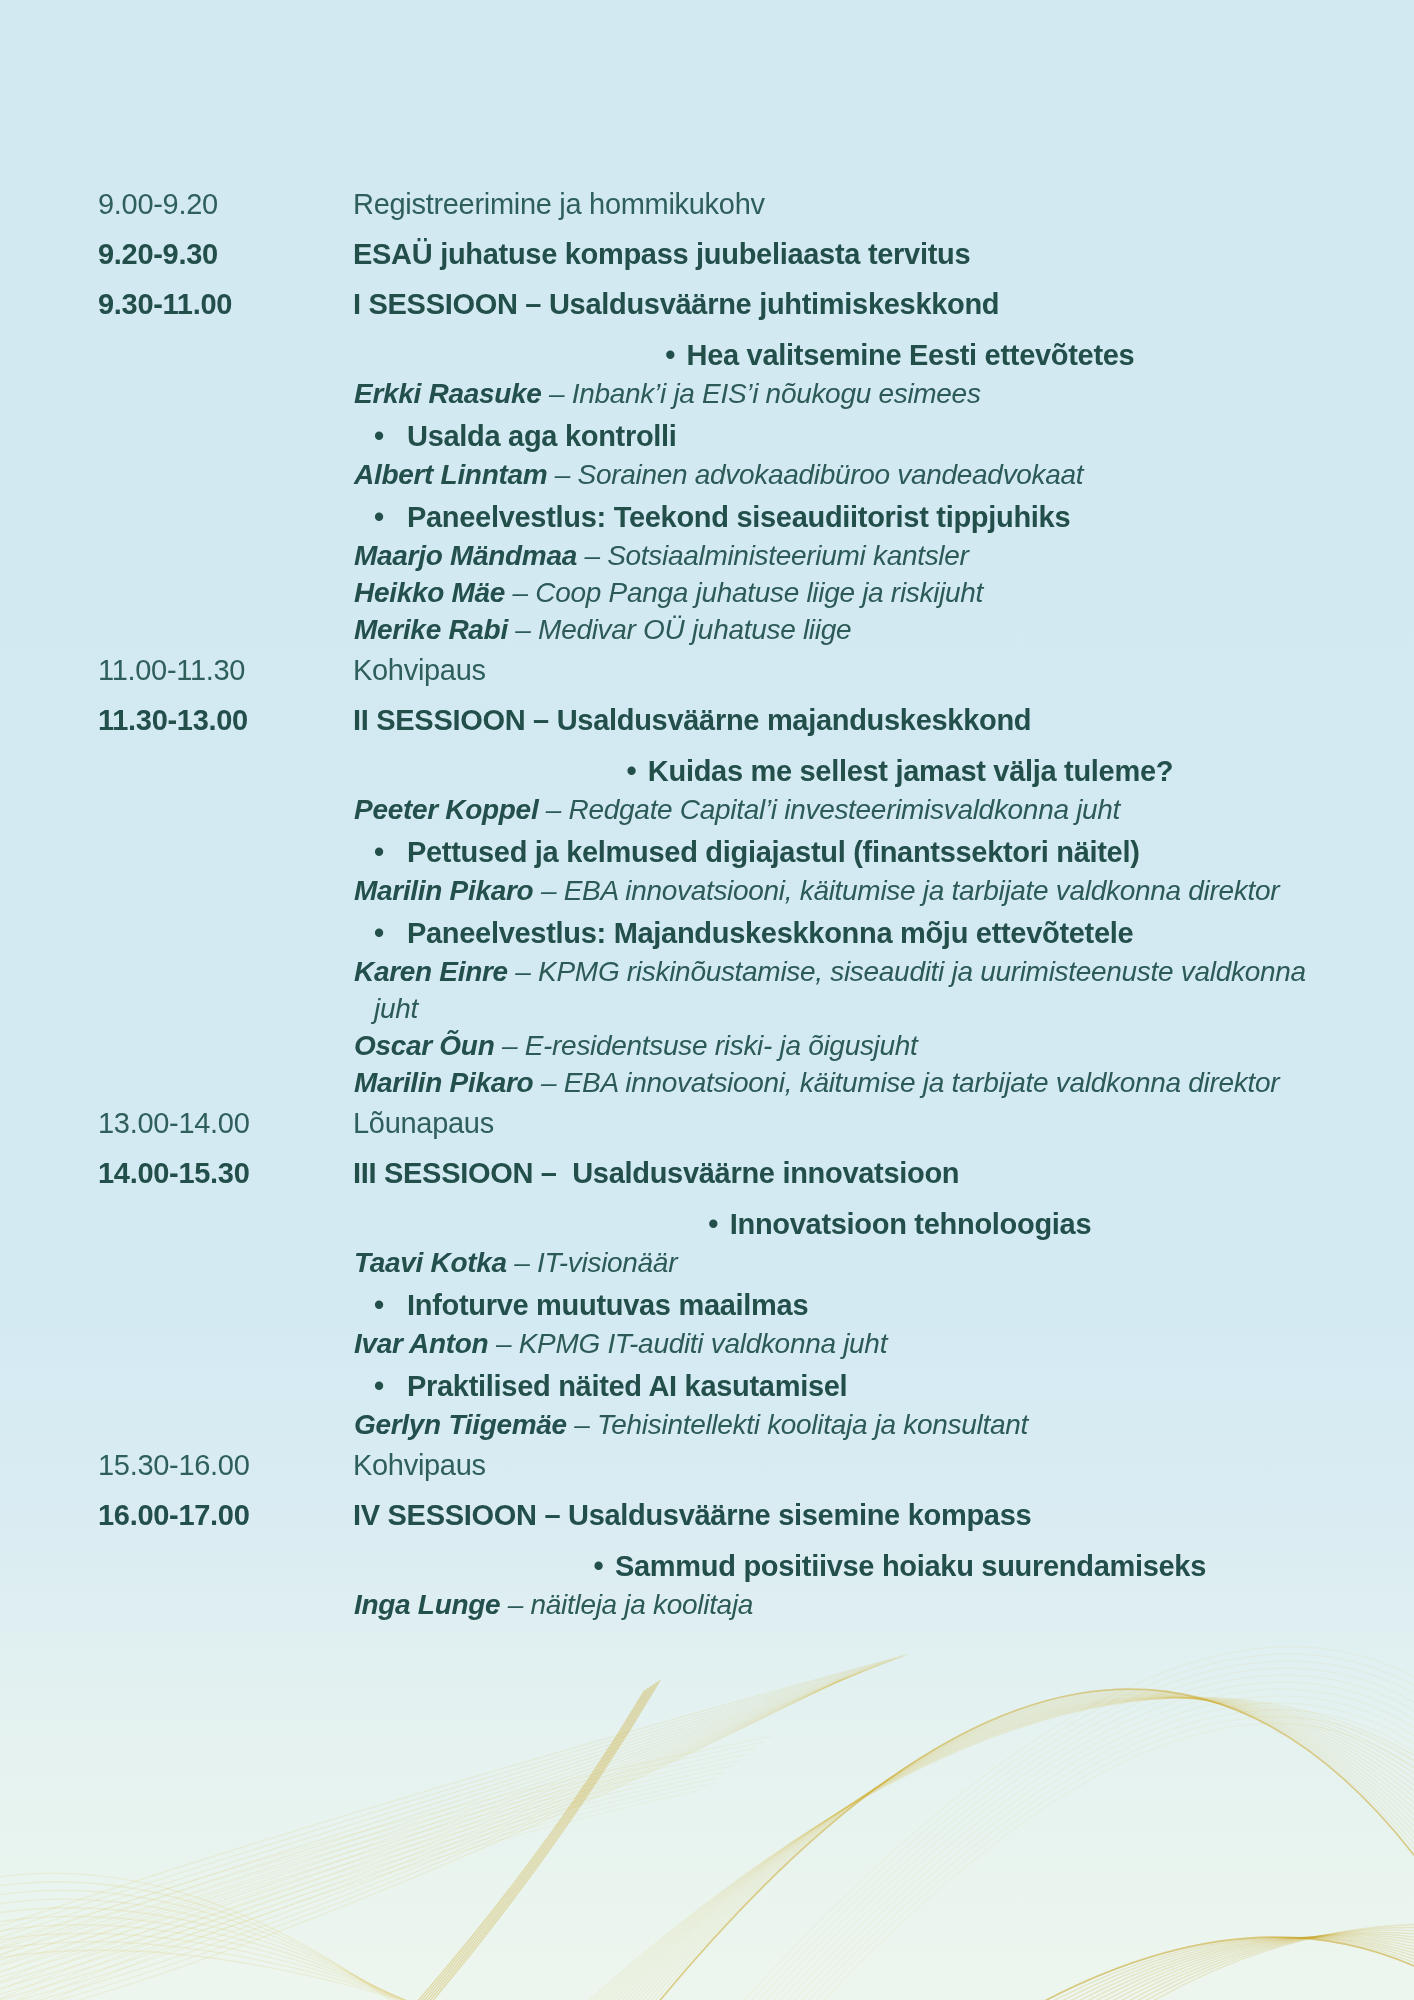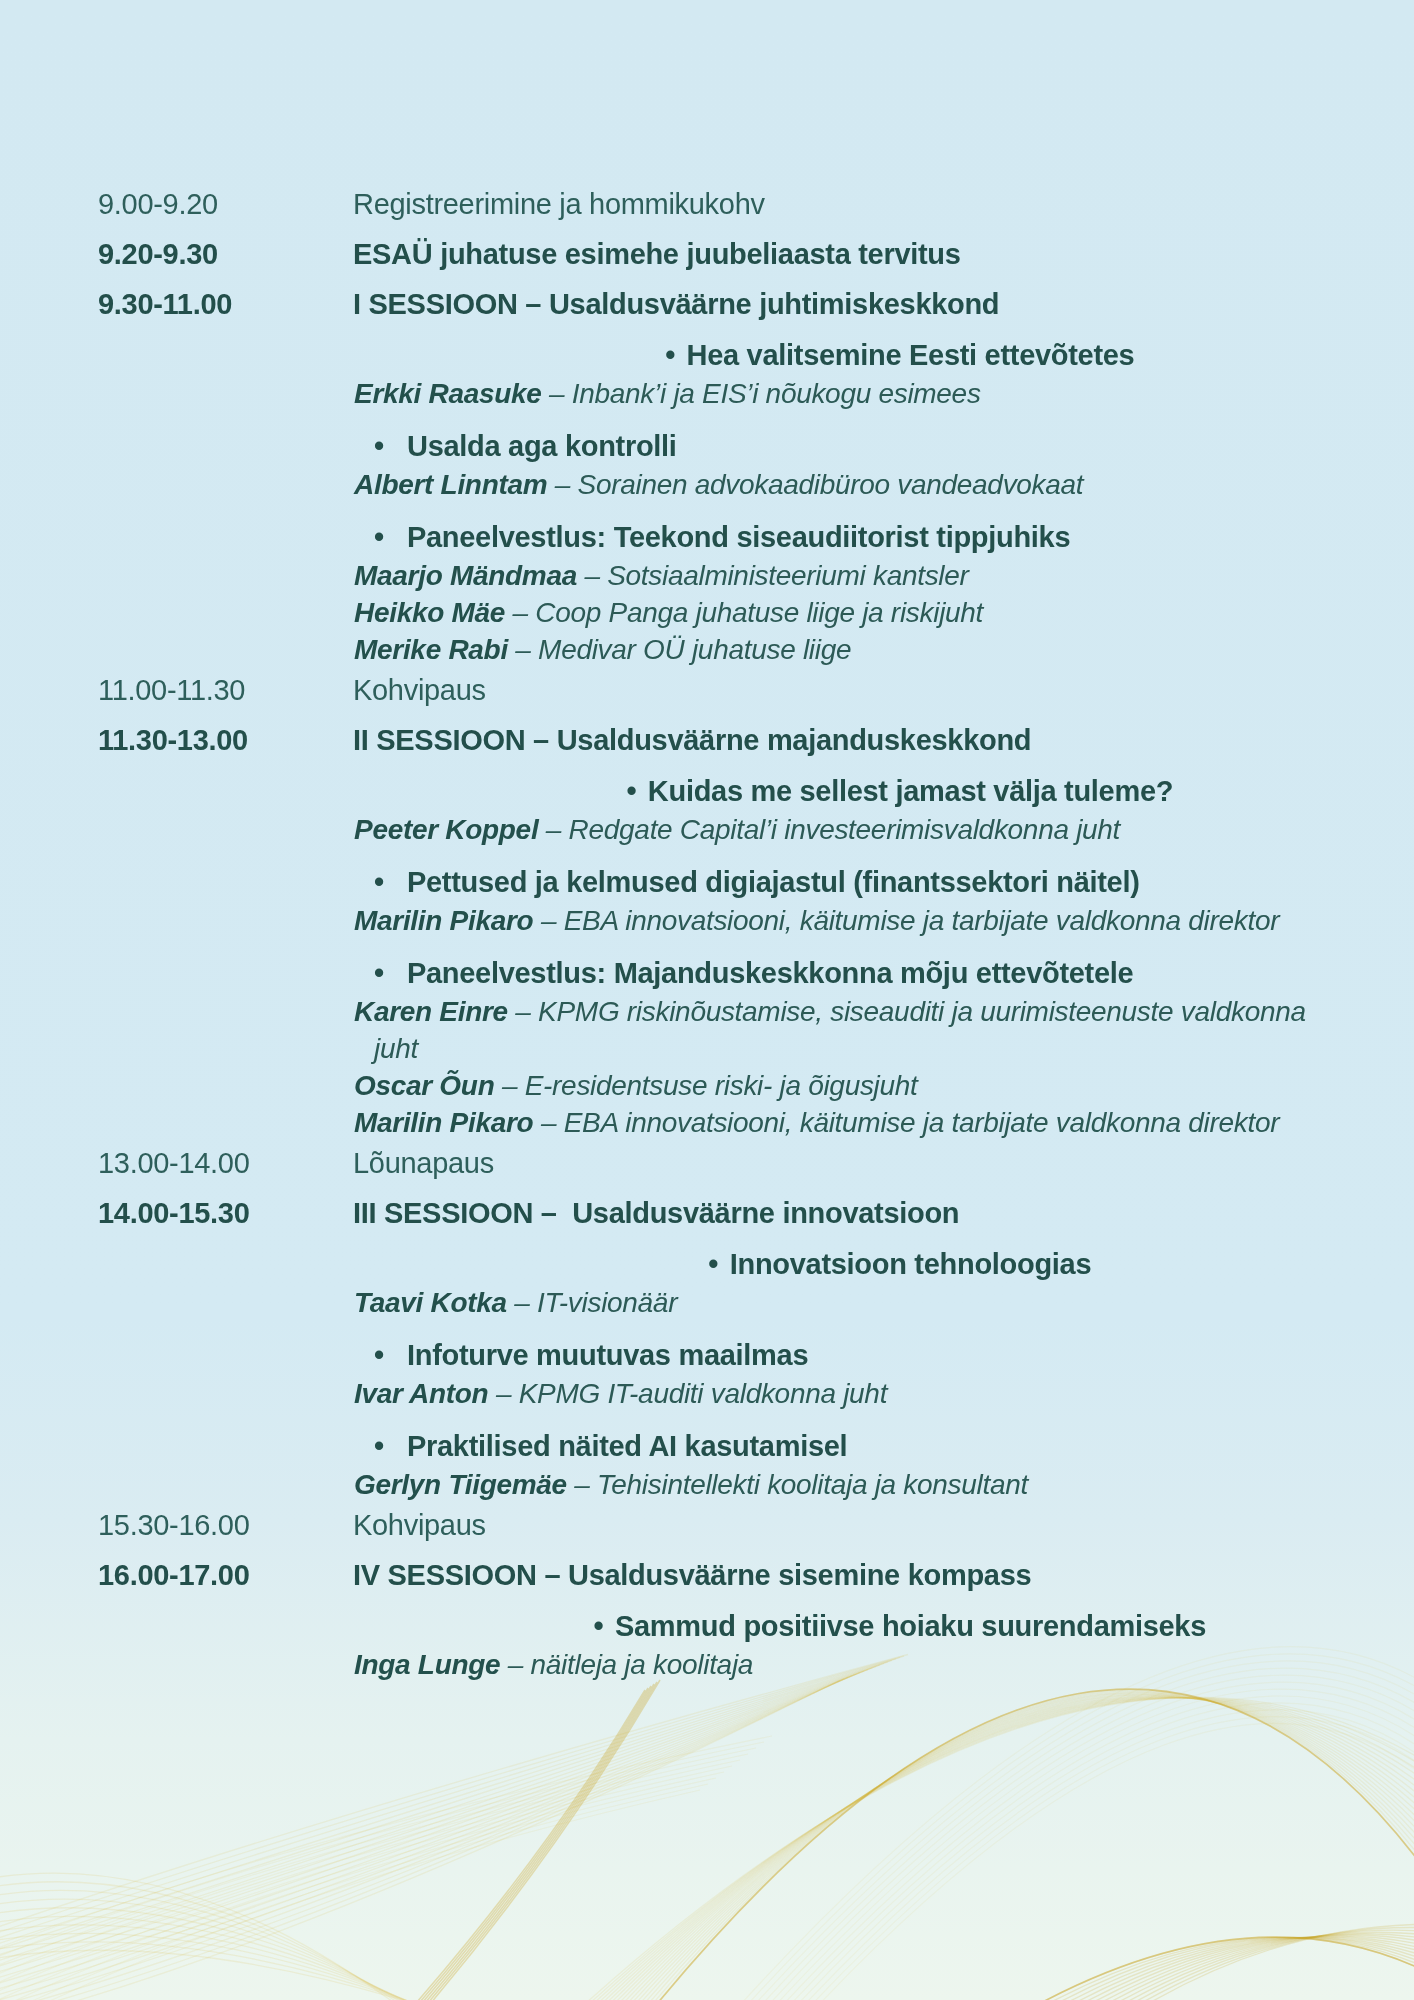--- a/index.html
+++ b/index.html
@@ -19,21 +19,21 @@
   .bullet .dot{display:inline-block;width:33px;}
   .speaker,.cont{padding-left:354px;line-height:37px;font-size:28px;font-style:italic;color:#2c5a56;}
   .speaker .nm{font-weight:bold;color:#23504c;}
   
   .session + .session{margin-top:10px;}
   .session + .bullet{margin-top:11px;text-align:center;}
   .bullet + .speaker{margin-top:0;}
   .speaker + .speaker{margin-top:0;}
   .speaker + .cont{margin-top:0;margin-left:20px;}
   .cont + .speaker{margin-top:0;}
-  .speaker + .bullet{margin-top:14px;}
+  .speaker + .bullet{margin-top:4px;}
   .speaker + .session{margin-top:2px;}
 </style>
 </head>
 <body>
 
 <div class="page">
   <svg id="waves" class="waves" viewBox="0 0 1414 440" preserveAspectRatio="none">
       <path d="M -30 470 Q 300 390 840 120" fill="none" stroke="#d9b93a" stroke-opacity="0.13" stroke-width="1.3"></path>
       <path d="M -30 464.5 Q 303 381.5 844 118.5" fill="none" stroke="#d9b93a" stroke-opacity="0.13" stroke-width="1.3"></path>
       <path d="M -30 459 Q 306 373 848 117" fill="none" stroke="#d9b93a" stroke-opacity="0.13" stroke-width="1.3"></path>
@@ -125,21 +125,21 @@
       <path d="M 620 490 Q 1120 -150 1450 345" fill="none" stroke="#c9a524" stroke-opacity="0.45" stroke-width="1.7"></path>
       <path d="M 940 505 Q 1240 295 1460 430" fill="none" stroke="#c9a524" stroke-opacity="0.45" stroke-width="1.7"></path>
     </svg>
   <main id="schedule" class="schedule">
       <div class="row session">
     <div class="time">9.00-9.20</div>
     <div class="title">Registreerimine ja hommikukohv</div>
   </div>
       <div class="row session bold">
     <div class="time">9.20-9.30</div>
-    <div class="title">ESAÜ juhatuse esimehe juubeliaasta tervitus</div>
+    <div class="title">ESAÜ juhatuse kompass juubeliaasta tervitus</div>
   </div>
       <div class="row session bold">
     <div class="time">9.30-11.00</div>
     <div class="title">I SESSIOON – Usaldusväärne juhtimiskeskkond</div>
   </div>
       <div class="row bullet"><span class="dot">•</span><span class="btitle">Hea valitsemine Eesti ettevõtetes</span></div>
       <div class="row speaker"><span class="nm">Erkki Raasuke</span><span class="rl"> – Inbank’i ja EIS’i nõukogu esimees</span></div>
       <div class="row bullet"><span class="dot">•</span><span class="btitle">Usalda aga kontrolli</span></div>
       <div class="row speaker"><span class="nm">Albert Linntam</span><span class="rl"> – Sorainen advokaadibüroo vandeadvokaat</span></div>
       <div class="row bullet"><span class="dot">•</span><span class="btitle">Paneelvestlus: Teekond siseaudiitorist tippjuhiks</span></div>

